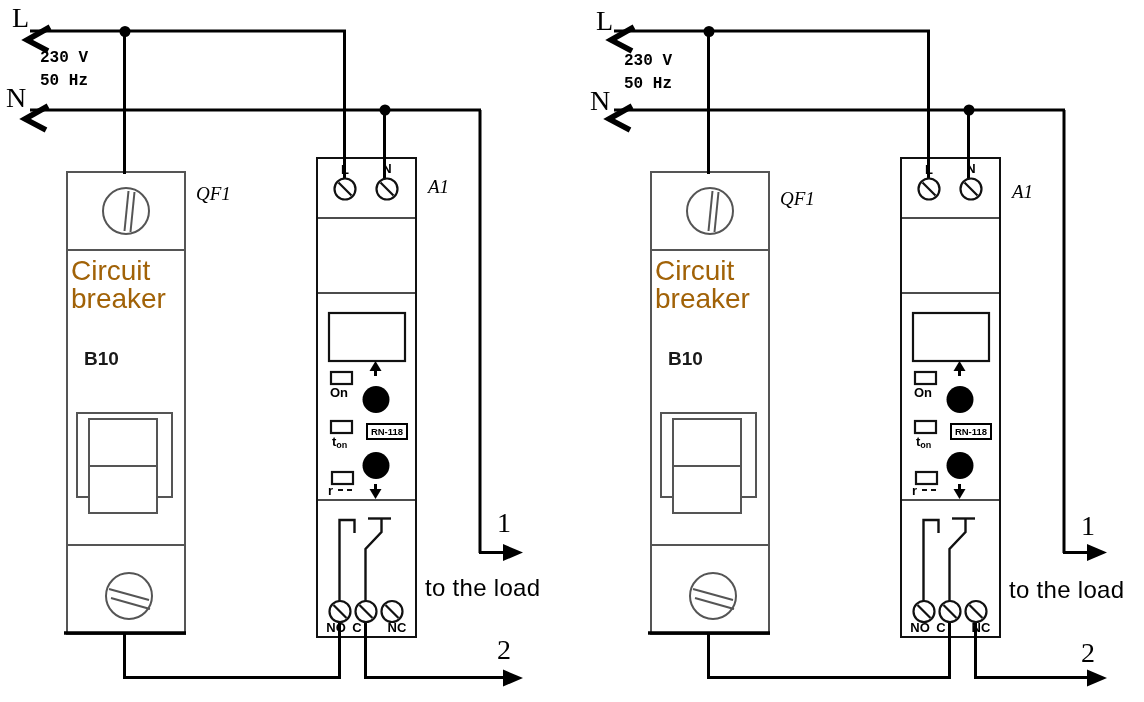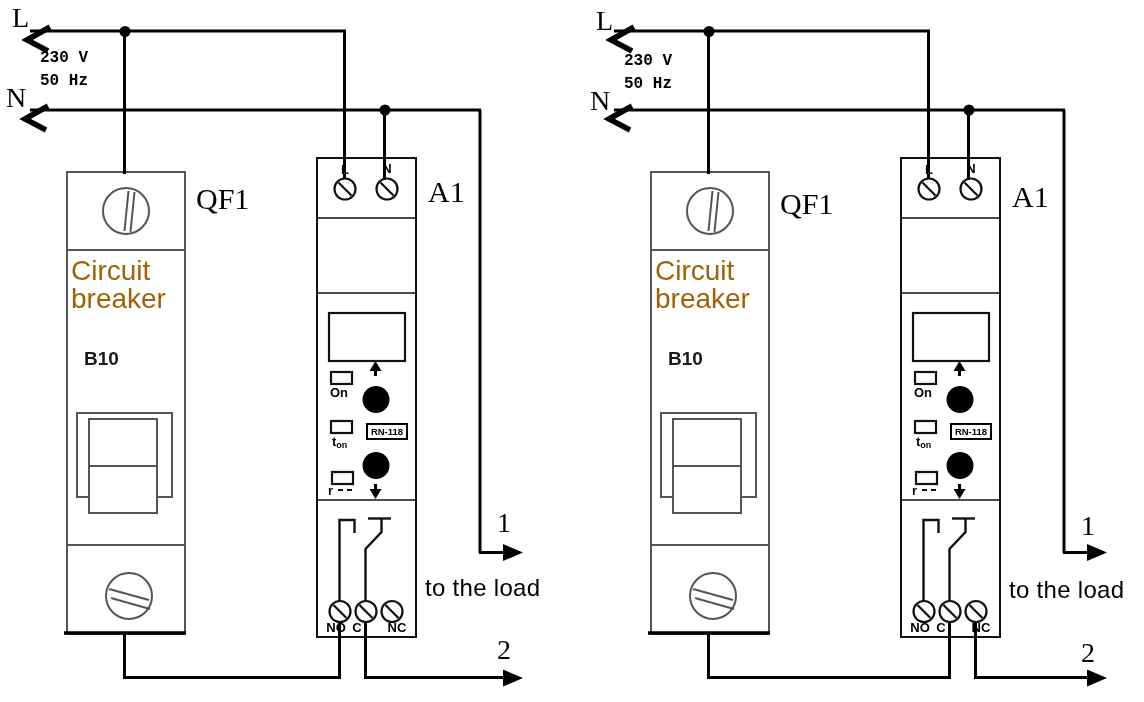--- a/index.html
+++ b/index.html
@@ -3,21 +3,21 @@
 <meta charset="utf-8">
 <style>
   html,body{margin:0;padding:0;background:#ffffff;}
   #canvas{position:relative;width:1144px;height:702px;background:#ffffff;overflow:hidden;
           font-family:"Liberation Sans", sans-serif;color:#000;}
   .diagram{position:absolute;top:0;width:560px;height:702px;}
   .lyr{position:absolute;left:0;top:0;}
   .lbl{position:absolute;white-space:nowrap;line-height:1;}
   .serif{font-family:"Liberation Serif", serif;}
   .supply-line-label{font-size:28px;}
-  .ref-label{font-size:30px;}
+  .ref-label{font-size:19px;font-style:italic;}
   .wire-num{font-size:28px;}
   .volt{font-weight:bold;font-size:16px;font-family:Liberation Mono, monospace;}
   .breaker-name{font-size:28px;color:#a16207;line-height:28px;}
   .rating{font-weight:bold;font-size:19px;color:#1a1a1a;margin-top:23px;}
   .term{font-weight:bold;font-size:13px;color:#000;}
   .led-label{font-weight:bold;font-size:13px;}
   .sub{font-size:9px;font-weight:bold;vertical-align:-2px;}
   .model-box{position:absolute;border:2px solid #000;background:#fff;width:38px;height:13px;
              text-align:center;font-weight:bold;font-size:9.5px;line-height:13px;letter-spacing:0;}
   .load-caption{font-size:24px;letter-spacing:.3px;}

